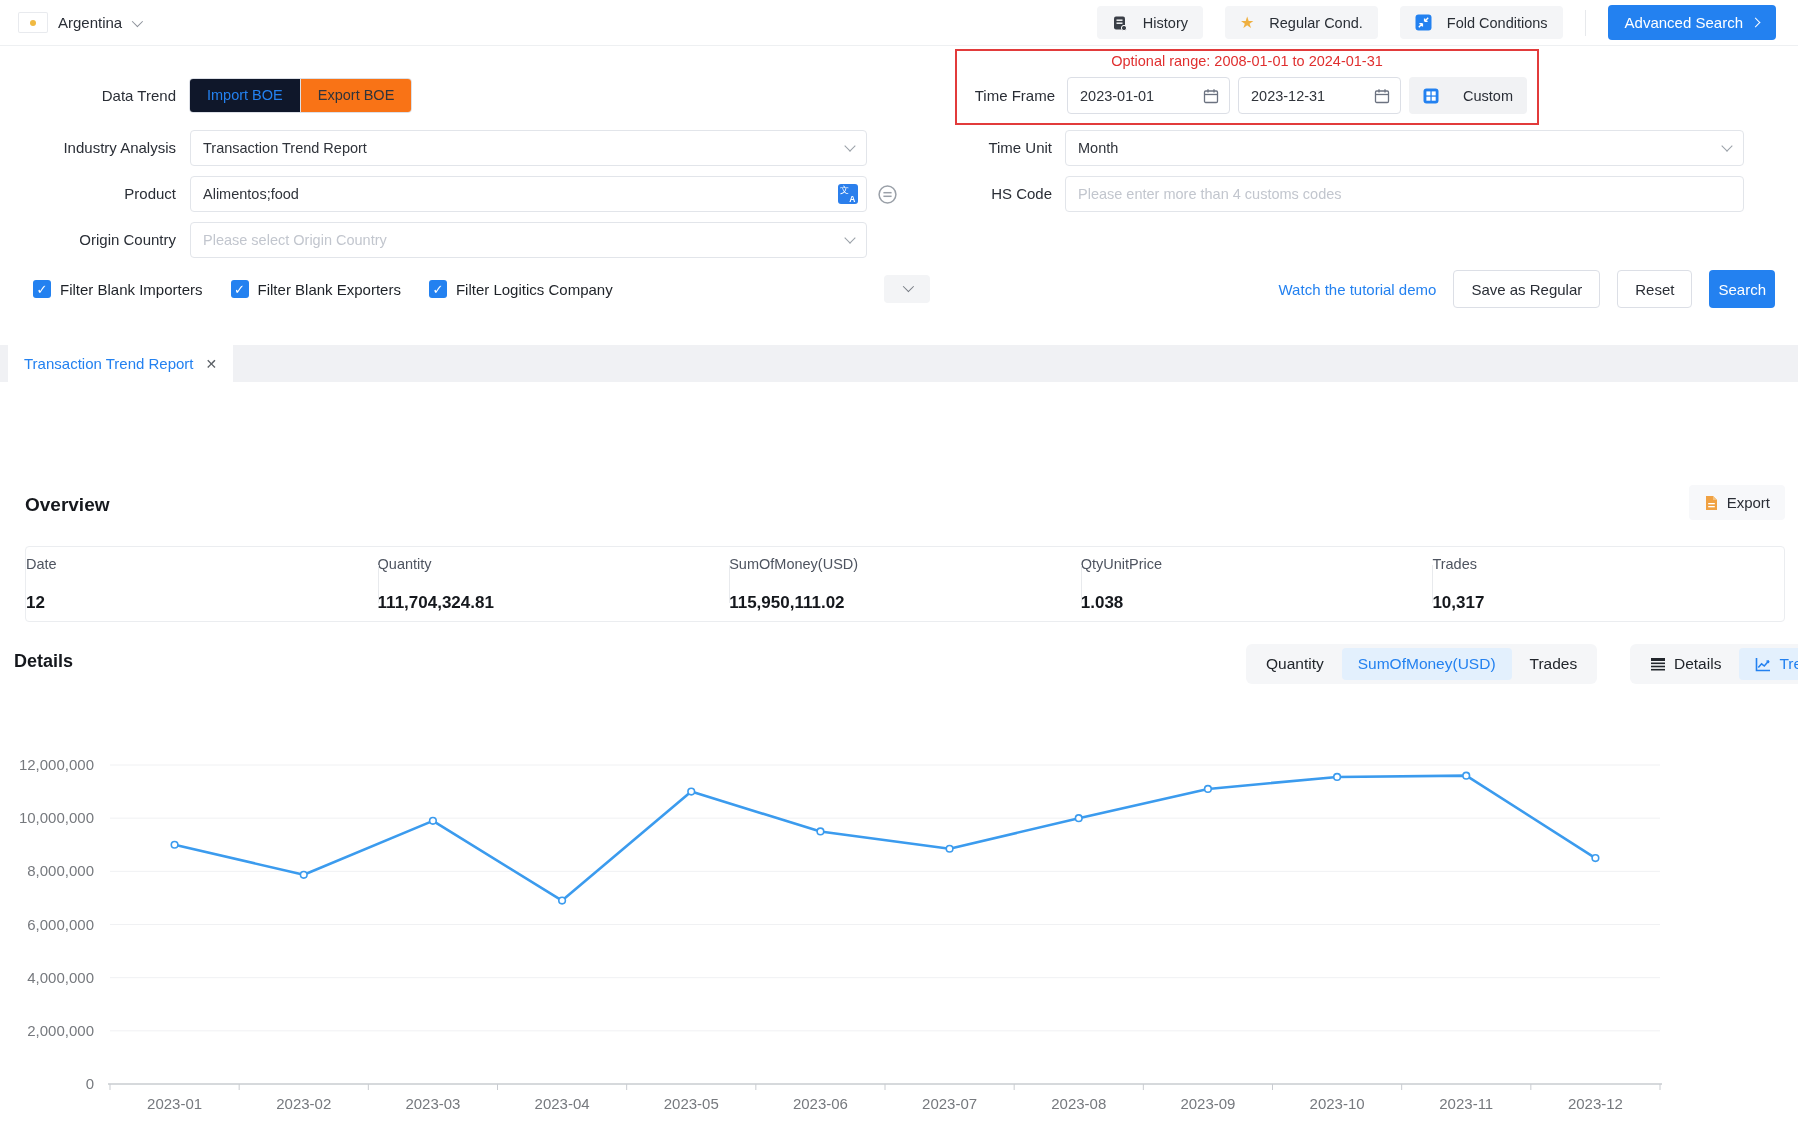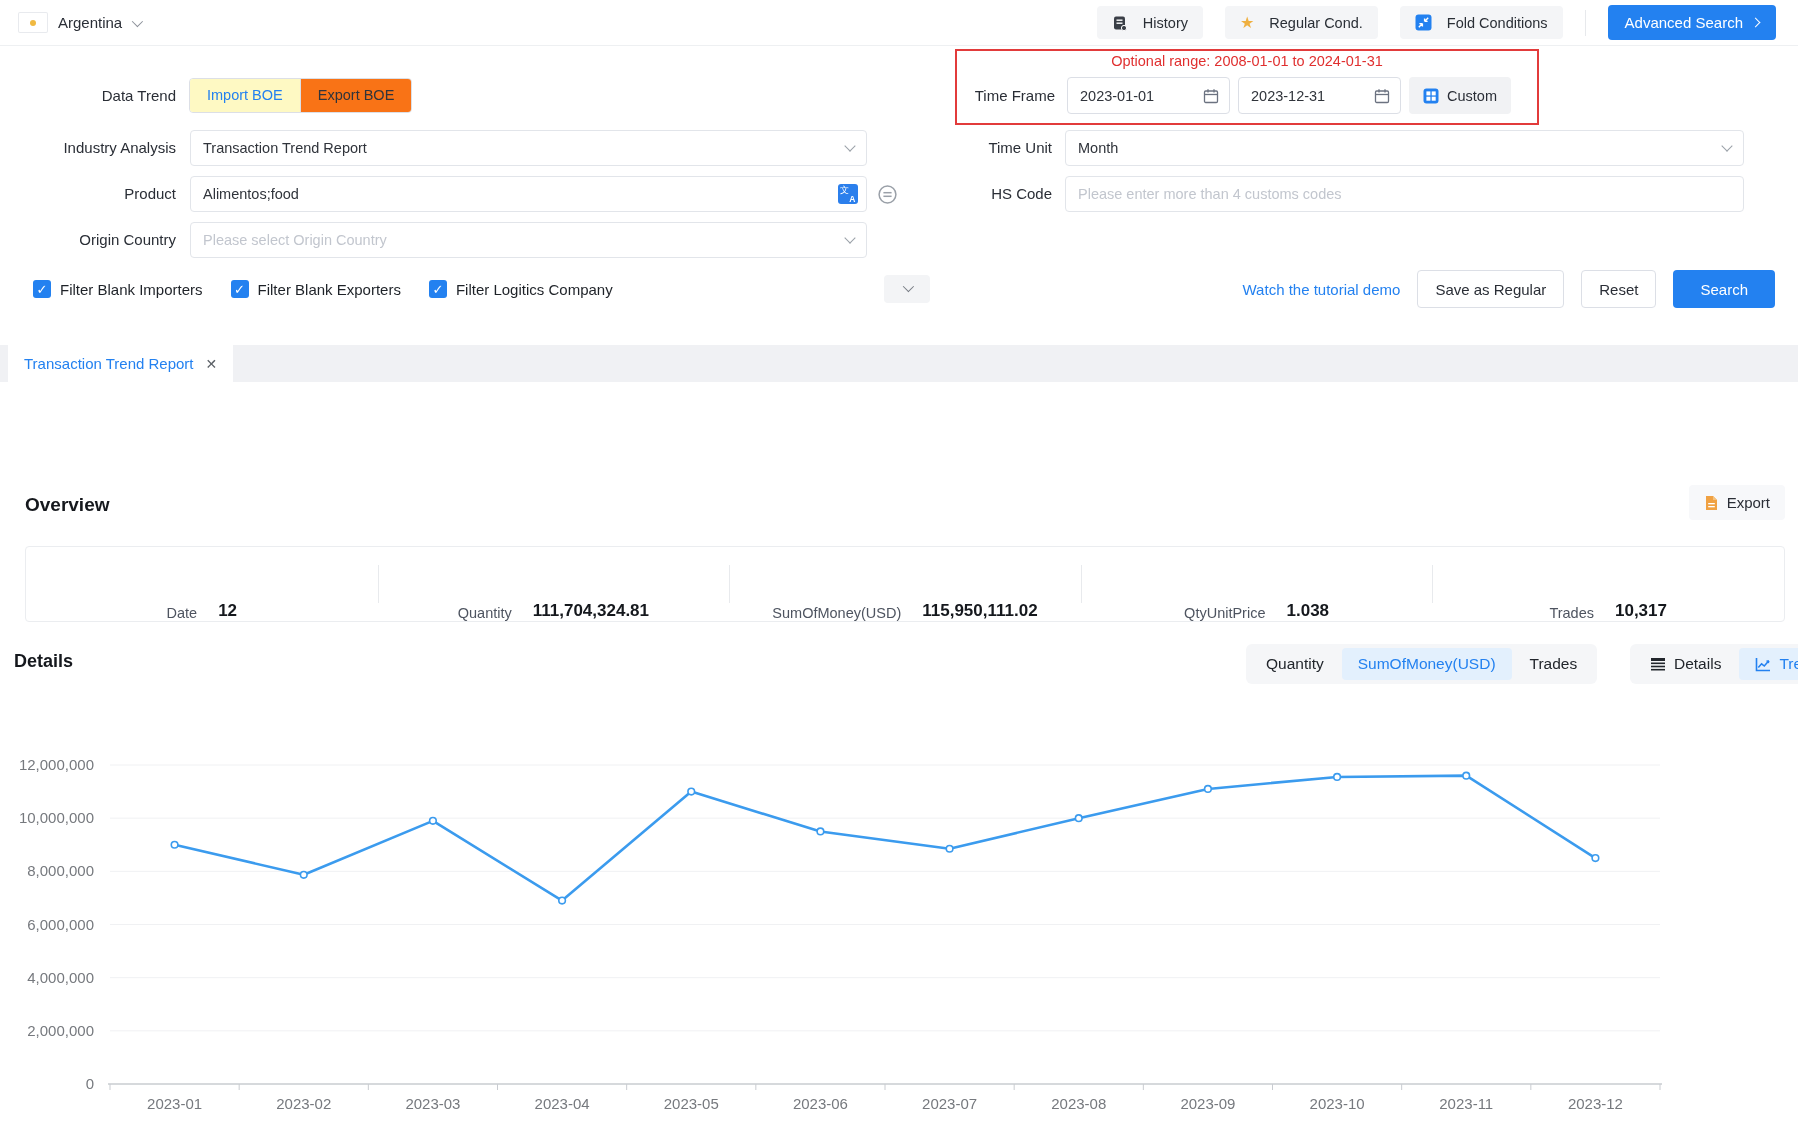--- a/index.html
+++ b/index.html
@@ -29,80 +29,80 @@
   .chev-right-white { width:7px; height:7px; border-right:1.8px solid #fff; border-top:1.8px solid #fff;
                       transform:rotate(45deg); display:inline-block; }
   .star { color:#efb041; font-size:16px; line-height:1; }
 
   
   .filters { position:absolute; left:0; top:46px; width:1798px; height:299px; background:#fff; }
   .f-label { position:absolute; text-align:right; font-size:15px; color:#2a2e36; }
   .seg { position:absolute; left:189px; top:32px; display:flex; border:1px solid #dcdfe6;
          border-radius:4px; overflow:hidden; height:35px; }
   .seg-item { padding:0 17px; line-height:33px; font-size:14.5px; cursor:pointer; background:#f97316; color:#30343b; }
-  .seg-item.sel { background:#fef9c3; color:#2381f0; }
+  .seg-item.sel { background:#0f172a; color:#2381f0; }
   .seg-item + .seg-item { border-left:1px solid #dcdfe6; }
 
   .select, .tinput { position:absolute; height:36px; border:1px solid #e2e5ea; border-radius:4px;
              background:#fff; display:flex; align-items:center; padding:0 12px; font-size:14.5px; color:#30343b; }
   .select { justify-content:space-between; cursor:pointer; }
   .select .chev { border-color:#9aa0a8; transform:rotate(45deg); margin-top:-4px; }
   .placeholder { color:#c2c6ce; }
   input.raw { position:absolute; height:36px; border:1px solid #e2e5ea; border-radius:4px;
               padding:0 40px 0 12px; font-size:14.5px; color:#30343b; font-family:"Liberation Sans",sans-serif; outline:none; }
   input.raw::placeholder { color:#c2c6ce; }
 
   .redbox { position:absolute; left:955px; top:3px; width:584px; height:76px;
             border:2px solid #e23b3b; }
   .red-hint { position:absolute; left:0; right:0; top:2px; text-align:center; font-size:14.5px; color:#e02f2f; }
   .rb-row { position:absolute; top:26px; left:0; width:100%; height:38px; }
   .date-input { position:absolute; height:37px; border:1px solid #dcdfe6; border-radius:4px; background:#fff;
                 display:flex; align-items:center; justify-content:space-between; padding:0 10px 0 12px;
                 font-size:14.5px; color:#30343b; cursor:pointer; }
   .custom-btn { position:absolute; height:37px; background:#f1f2f4; border-radius:4px; display:flex;
-                align-items:center; gap:8px; padding:0 14px; font-size:14.5px; color:#2a2e36; cursor:pointer; }
+                align-items:center; gap:24px; padding:0 14px; font-size:14.5px; color:#2a2e36; cursor:pointer; }
   .trans-icon { position:absolute; right:9px; top:8px; width:20px; height:20px; border-radius:3px;
                 cursor:pointer; }
   .trans-icon span.zh { position:absolute; left:2px; top:0px; color:#fff; font-size:9px; }
   .trans-icon span.en { position:absolute; right:2.5px; bottom:0.5px; color:#fff; font-size:8.5px; font-weight:bold; }
   .circ-icon { position:absolute; cursor:pointer; }
 
   .cb-row { position:absolute; left:33px; top:232px; display:flex; gap:28px; align-items:center; height:22px; }
   .cb-item { display:flex; align-items:center; gap:9px; cursor:pointer; }
   .cb-box { width:18px; height:18px; border-radius:3px; display:flex; align-items:center; justify-content:center;
             color:#fff; font-size:13px; line-height:1; }
   .cb-label { font-size:15px; color:#1e2228; }
   .expand-btn { position:absolute; left:884px; top:229px; width:46px; height:28px; background:#f3f4f6;
                 border-radius:4px; display:flex; align-items:center; justify-content:center; cursor:pointer; }
   .expand-btn .chev { border-color:#777c84; margin-top:-3px; }
 
   .actions { position:absolute; right:23px; top:224px; display:flex; align-items:center; gap:17px; height:38px; }
   .link { font-size:15px; color:#2381f0; cursor:pointer; }
   .ghost-btn { height:38px; border:1px solid #dcdfe6; border-radius:4px; background:#fff; padding:0 17px;
                font-size:15px; color:#2a2e36; display:flex; align-items:center; cursor:pointer; }
-  .primary-btn { height:38px; border-radius:4px; padding:0 27px; font-size:15px; color:#fff;
+  .primary-btn { height:38px; border-radius:4px; padding:0 9px; font-size:15px; color:#fff;
                  display:flex; align-items:center; cursor:pointer; }
 
   
   .tabstrip { position:absolute; left:0; top:345px; width:1798px; height:37px; background:#f0f1f4; }
   .tab { position:absolute; left:8px; top:0; height:37px; min-width:214px; background:#fff;
          display:flex; align-items:center; justify-content:center; gap:12px; padding:0 16px; cursor:pointer; }
   .tab-label { font-size:15px; color:#2381f0; }
   .tab-close { font-size:14px; color:#5c6167; cursor:pointer; }
 
   
   .rpt-title { position:absolute; left:0; top:420px; width:1798px; text-align:center;
                font-size:21px; font-weight:500; color:#20242a; }
   .sec-head { position:absolute; font-size:19px; font-weight:bold; color:#15181d; }
   .export-btn { position:absolute; right:13px; top:485px; height:35px; background:#f7f8fa; border-radius:4px;
                 display:flex; align-items:center; gap:8px; padding:0 15px; font-size:15px; color:#2a2e36; cursor:pointer; }
 
   .stats-card { position:absolute; left:25px; top:546px; width:1760px; height:76px;
                 border:1px solid #ebedf0; border-radius:4px; display:flex; background:#fff; }
-  .stat-col { flex:1; display:flex; flex-direction:row; align-items:flex-end; justify-content:center; gap:21px; position:relative; }
+  .stat-col { flex:1; display:flex; flex-direction:column; align-items:flex-start; justify-content:center; gap:21px; position:relative; }
   .stat-col + .stat-col::before { content:""; position:absolute; left:0; top:18px; bottom:18px; width:1px; background:#e8eaed; }
   .stat-label { font-size:14.5px; color:#4e5460; }
   .stat-value { font-size:17px; font-weight:bold; color:#15181d; }
 
   .toggle-group { position:absolute; top:644px; height:40px; background:#f5f6f8; border-radius:6px;
                   display:flex; align-items:center; padding:0 4px; gap:2px; }
   .tg-item { height:32px; display:flex; align-items:center; gap:8px; padding:0 16px; border-radius:4px;
              font-size:15.5px; color:#22262c; cursor:pointer; }
   .tg-item.sel { background:#e3f0fd; color:#2381f0; }
 

